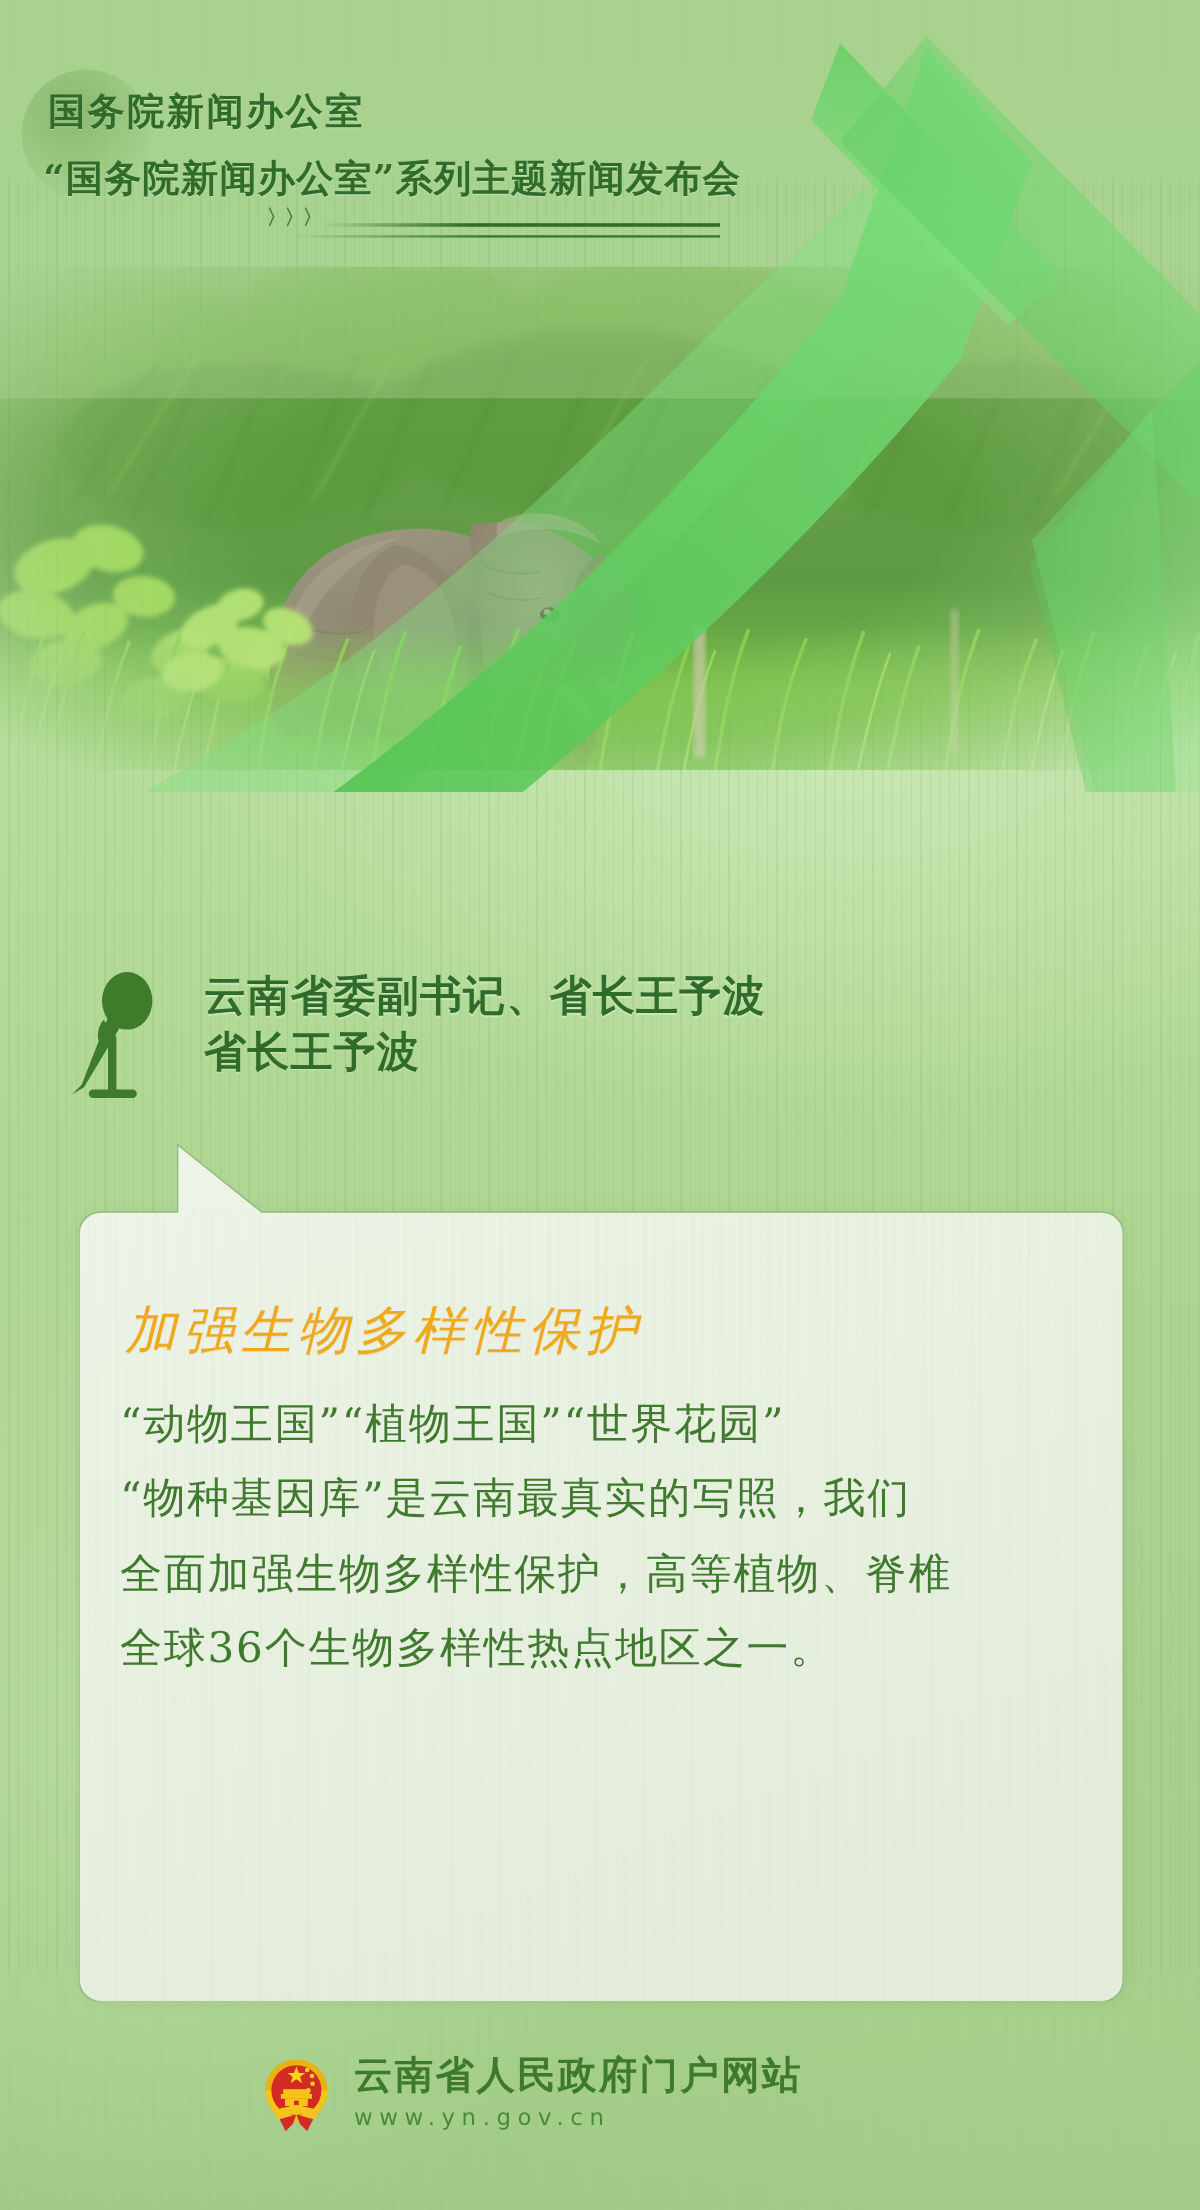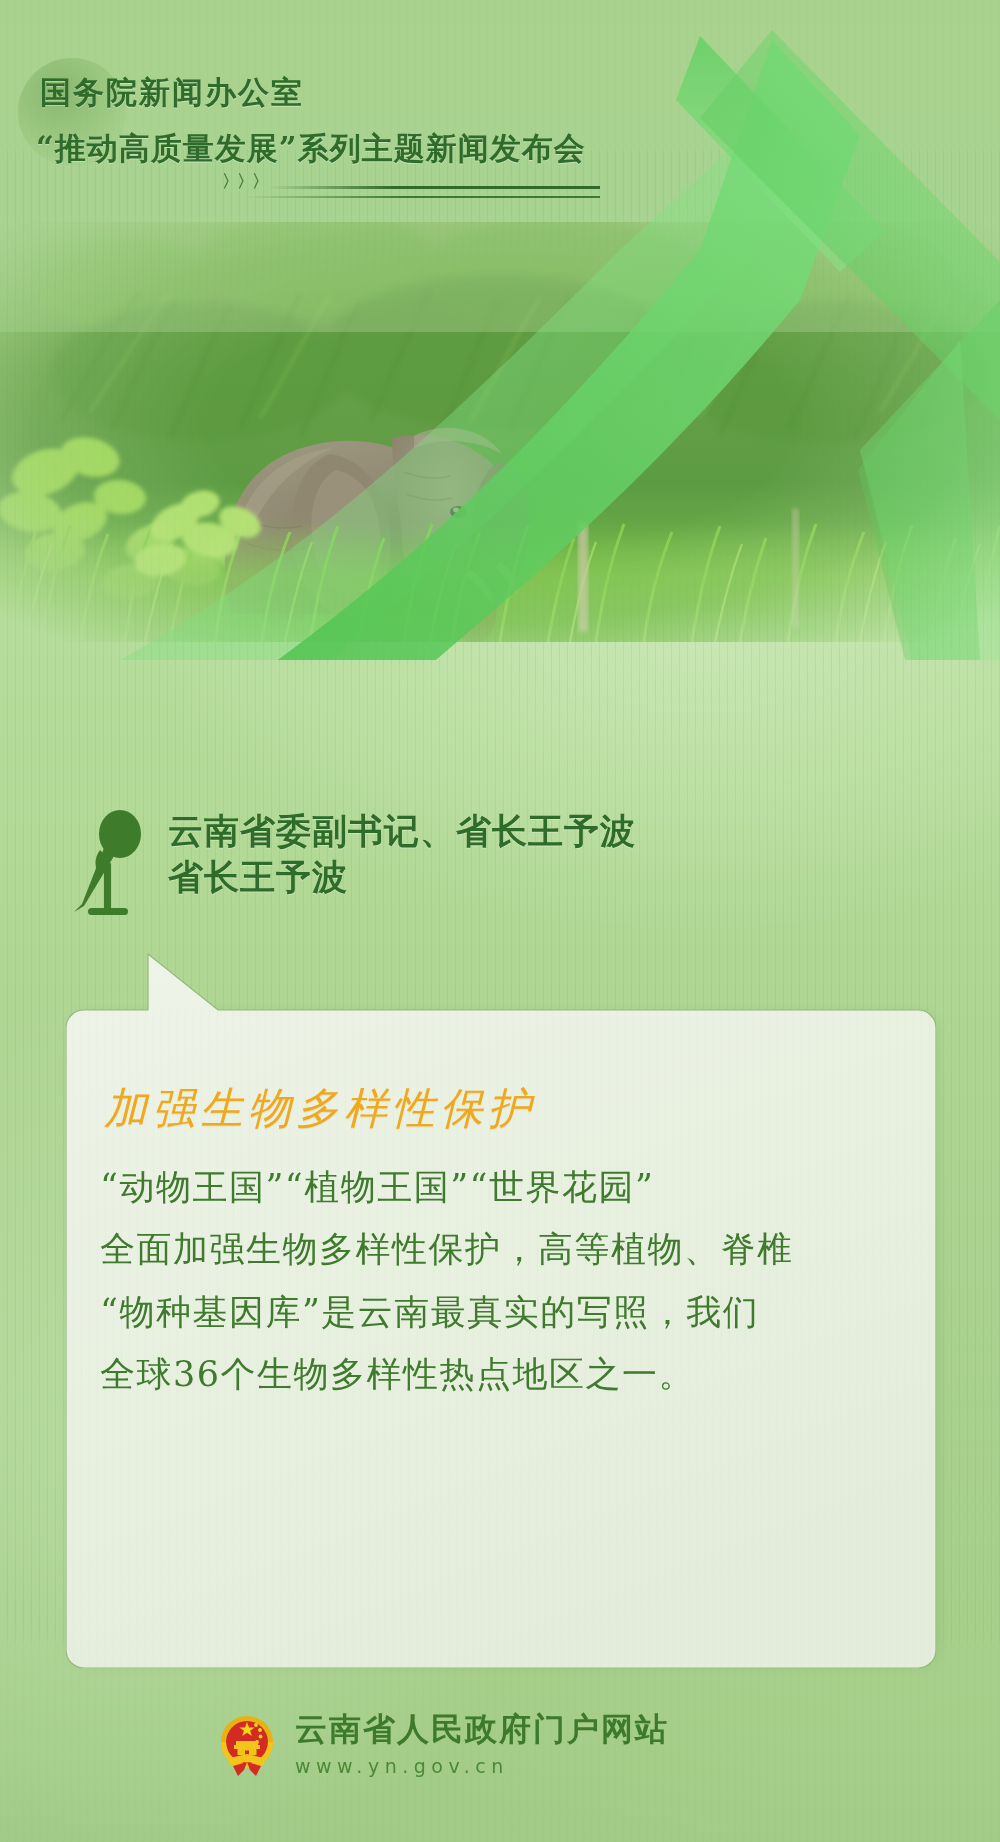--- a/index.html
+++ b/index.html
@@ -69,21 +69,21 @@
 
   
   .photo{
     position:absolute;left:0;top:222px;width:1000px;height:420px;z-index:2;overflow:hidden;
     -webkit-mask-image:radial-gradient(ellipse 700px 300px at 50% 48%, #000 42%, rgba(0,0,0,.75) 66%, rgba(0,0,0,0) 96%);
     mask-image:radial-gradient(ellipse 700px 300px at 50% 48%, #000 42%, rgba(0,0,0,.75) 66%, rgba(0,0,0,0) 96%);
   }
   .photo svg{display:block;}
 
   
-  .speaker{position:absolute;left:70px;top:808px;z-index:7;display:flex;align-items:flex-start;gap:22px;}
+  .speaker{position:absolute;left:56px;top:808px;z-index:7;display:flex;align-items:flex-start;gap:38px;}
   .mic-icon{width:76px;height:110px;flex:0 0 auto;margin-top:2px;}
   .speaker-text{
     font-family:"DejaVu Sans","Liberation Sans",sans-serif;
     font-size:35px;font-weight:700;color:#2f6b2a;line-height:1.32;letter-spacing:1px;
     text-shadow:0 1px 0 rgba(255,255,255,.3);
   }
 
   
   .card-wrap{position:absolute;left:66px;top:952px;width:870px;height:716px;z-index:7;}
   .card-shadow{
@@ -108,21 +108,21 @@
   .card-noise{
     position:absolute;left:0;top:58px;width:870px;height:658px;border-radius:18px;
     background-image:repeating-linear-gradient(90deg,
       rgba(255,255,255,0) 0px,rgba(255,255,255,0) 7px,
       rgba(120,160,100,0.045) 7px,rgba(120,160,100,0.045) 8px);
     pointer-events:none;
   }
 
   
   .footer{position:absolute;left:0;top:1712px;width:884px;z-index:8;
-    display:flex;align-items:flex-end;justify-content:center;gap:16px;}
+    display:flex;align-items:center;justify-content:center;gap:16px;}
   .emblem{width:64px;height:68px;flex:0 0 auto;}
   .foot-txt{display:flex;flex-direction:column;}
   .foot-name{
     font-family:"DejaVu Sans","Liberation Sans",sans-serif;
     font-size:32px;font-weight:700;color:#3d7a2b;letter-spacing:2px;line-height:1.1;
   }
   .foot-url{
     font-family:"DejaVu Sans","Liberation Sans",sans-serif;
     font-size:19px;font-weight:400;color:#4b8a36;letter-spacing:5.5px;line-height:1.5;
     margin-top:4px;
@@ -354,21 +354,21 @@
       <rect width="1000" height="420" fill="#a9d18e" opacity=".18"></rect>
       <rect width="1000" height="110" fill="#a9d18e" opacity=".4"></rect>
     </svg>
   </div>
 
   <div class="stripes band"></div>
 
   <div class="circle-deco"></div>
   <div class="hdr">
     <div class="hdr-l1">国务院新闻办公室</div>
-    <div class="hdr-l2">“推动高质量发展”系列主题新闻发布会</div>
+    <div class="hdr-l2">“国务院新闻办公室”系列主题新闻发布会</div>
     <div class="chev">〉〉〉</div>
     <div class="rule1"></div>
     <div class="rule2"></div>
   </div>
 
   <div class="speaker">
     <svg class="mic-icon" viewBox="0 0 76 110">
       <ellipse cx="50" cy="24" rx="21" ry="24" fill="#3e7c2c"></ellipse>
       <path d="M34,38 L12,94 L4,102 L14,96 L44,46 Z" fill="#3e7c2c"></path>
       <path d="M30,40 C24,48 24,58 30,64 L40,50 Z" fill="#3e7c2c"></path>
@@ -392,22 +392,22 @@
         </linearGradient>
       </defs>
       <path d="M82,58 L82,2 L152,58 L852,58 A18,18 0 0 1 870,76 L870,698 A18,18 0 0 1 852,716
                L18,716 A18,18 0 0 1 0,698 L0,76 A18,18 0 0 1 18,58 Z" fill="url(#cardg)" stroke="#93b97e" stroke-width="1.2"></path>
     </svg>
     <div class="card-noise"></div>
     <div class="card-body">
       <div class="card-title">加强生物多样性保护</div>
       <div class="card-text">
         <p>“动物王国”“植物王国”“世界花园”</p>
+        <p>“物种基因库”是云南最真实的写照，我们</p>
         <p>全面加强生物多样性保护，高等植物、脊椎</p>
-        <p>“物种基因库”是云南最真实的写照，我们</p>
         <p>全球36个生物多样性热点地区之一。</p>
       </div>
     </div>
   </div>
 
   <div class="footer">
     <svg class="emblem" viewBox="0 0 64 68">
       <circle cx="32" cy="30" r="26" fill="#e8b312"></circle>
       <circle cx="32" cy="30" r="21" fill="#d32b23"></circle>
 

